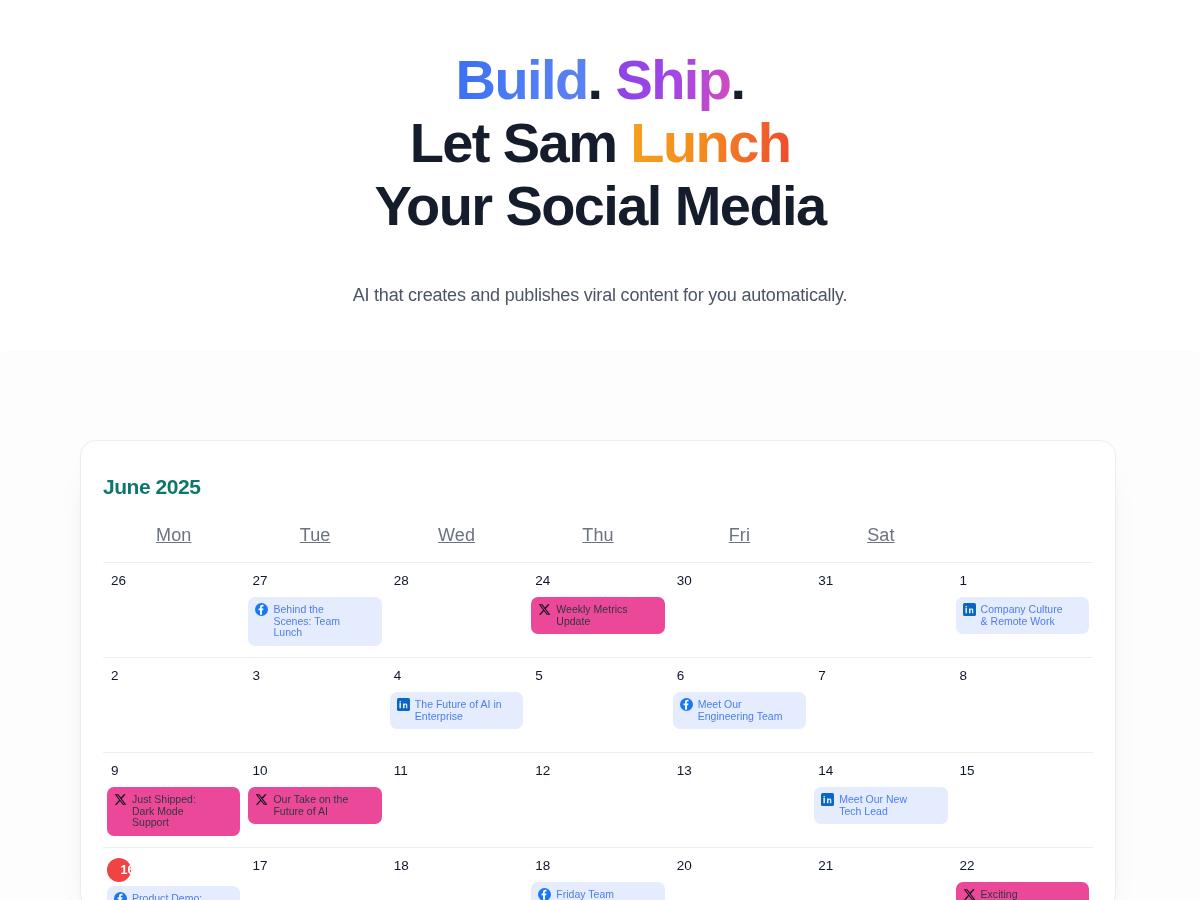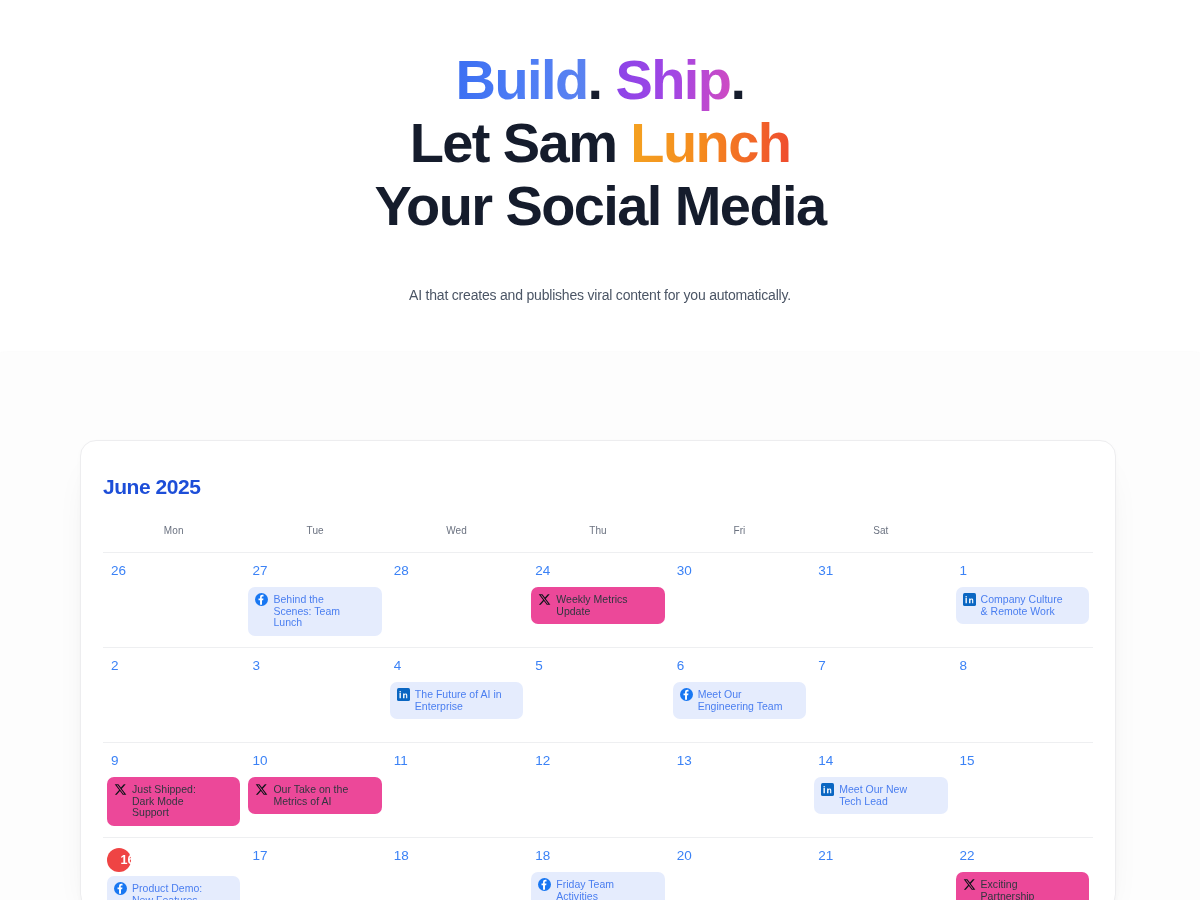--- a/index.html
+++ b/index.html
@@ -73,21 +73,21 @@
     background-image: linear-gradient(95deg, #f4a221 0%, #f58b1e 45%, #ef4b2f 100%);
     -webkit-background-clip: text;
     background-clip: text;
     color: transparent;
     -webkit-text-fill-color: transparent;
   }
   .dot { color: #151c2c; }
 
   .subtitle {
     margin-top: 44px;
-    font-size: 14px;
+    font-size: 18px;
     line-height: 28px;
     color: #4b5565;
     letter-spacing: -0.2px;
   }
 
   
   .calendar-card {
     position: absolute;
     left: 80px;
     top: 440px;
@@ -99,53 +99,54 @@
                 0 2px 6px -2px rgba(16,24,40,0.05);
     padding: 22px 0 0 0;
     overflow: hidden;
     height: 470px;
   }
 
   .cal-title {
     font-size: 21px;
     font-weight: 700;
     letter-spacing: -0.45px;
-    color: #1d4ed8;
+    color: #0f766e;
     padding: 12px 0 0 22px;
   }
 
   .weekdays {
     display: grid;
     grid-template-columns: repeat(7, 1fr);
     padding: 0 22px;
     margin-top: 26px;
   }
   .weekday {
     text-align: center;
-    font-size: 10px;
+    font-size: 18px;
     color: #6b7280;
     letter-spacing: 0.1px;
     padding-bottom: 16px;
+    text-decoration: underline;
   }
 
   .weeks { padding: 0 22px; }
 
   .week {
     display: grid;
     grid-template-columns: repeat(7, 1fr);
     border-top: 1px solid #eeeff1;
     min-height: 95px;
     padding-top: 10px;
   }
 
   .day { padding: 0 4px; position: relative; }
 
   .daynum {
     font-size: 13.5px;
-    color: #3b82f6;
+    color: #0f172a;
     line-height: 16px;
     padding-left: 4px;
     margin-bottom: 8px;
     display: block;
   }
 
   .day.today .daynum {
     display: inline-flex;
     align-items: center;
     justify-content: center;
@@ -319,21 +320,21 @@
             </div>
           </div>
           <div class="day" data-interactable="true">
             <span class="daynum" data-interactable="false">10</span>
             <div class="event x" data-interactable="true">
               <span data-interactable="false" style="flex: 0 0 auto; display: block; margin-top: 0px;">
                 <svg class="ico" viewBox="0 0 24 24" xmlns="http://www.w3.org/2000/svg">
                   <path fill="#0f1419" d="M18.24 2.25h3.31l-7.23 8.26 8.5 11.24h-6.65l-5.22-6.82-5.97 6.82H1.66l7.73-8.84L1.25 2.25h6.82l4.71 6.23 5.46-6.23zm-1.16 17.52h1.83L7.03 4.13H5.06l12.02 15.64z"></path>
                 </svg>
               </span>
-              <span class="etext" data-interactable="false">Our Take on the Metrics of AI</span>
+              <span class="etext" data-interactable="false">Our Take on the Future of AI</span>
             </div>
           </div>
           <div class="day" data-interactable="true">
             <span class="daynum" data-interactable="false">11</span>
           </div>
           <div class="day" data-interactable="true">
             <span class="daynum" data-interactable="false">12</span>
           </div>
           <div class="day" data-interactable="true">
             <span class="daynum" data-interactable="false">13</span>

